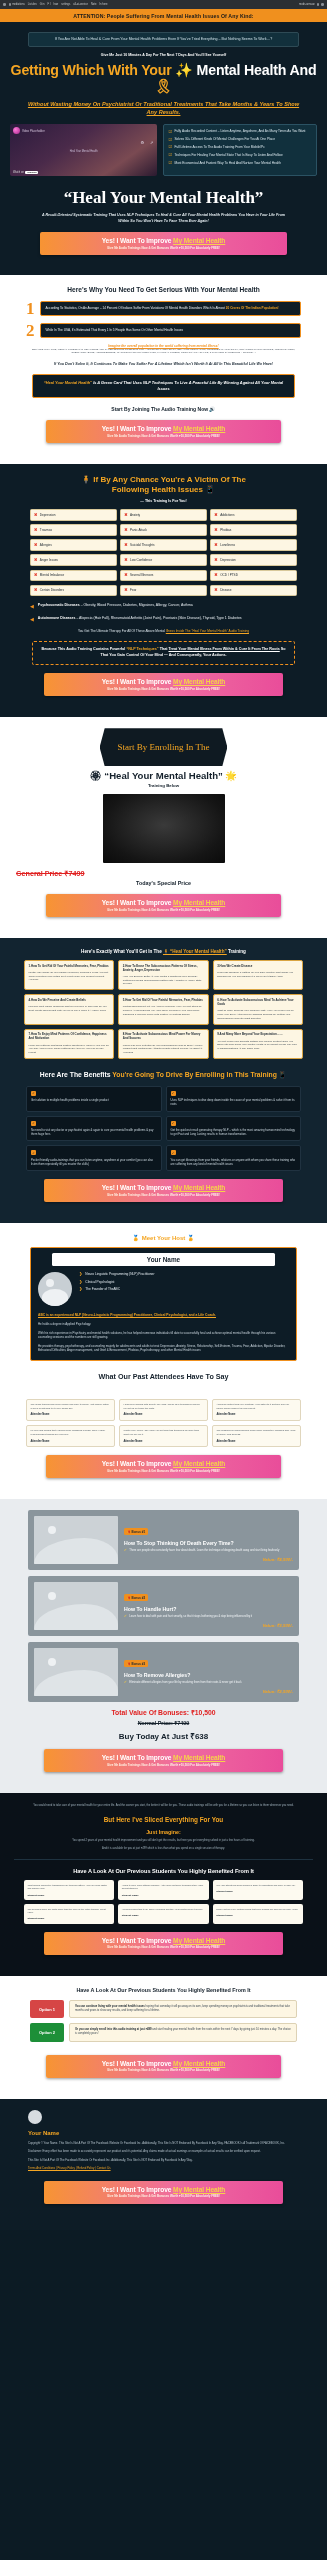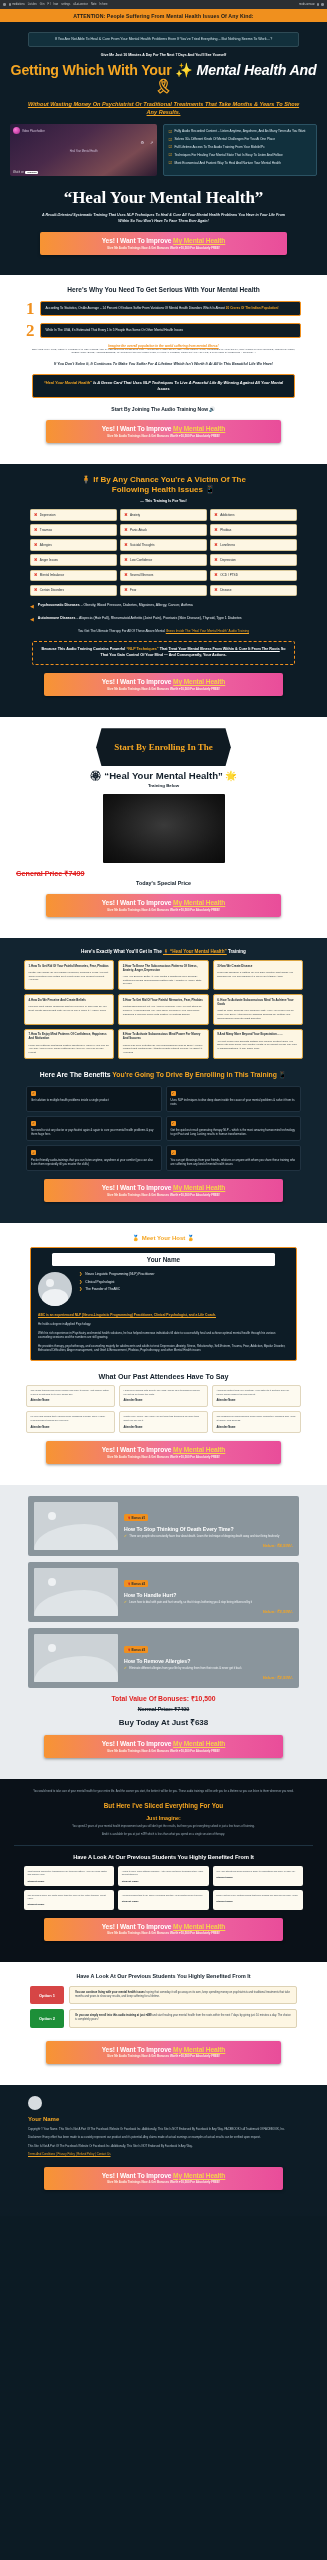--- a/index.html
+++ b/index.html
@@ -13,21 +13,21 @@
   .chrome .bm { font-size:2.6px; color:#c6c9cc; white-space:nowrap; display:flex; align-items:center; gap:1px; }
   .chrome .dot { width:2.6px; height:2.6px; border-radius:50%; background:#8b9096; display:inline-block; }
   .chrome-right { margin-left:auto; display:flex; gap:2px; align-items:center; font-size:2.6px; color:#c6c9cc; }
   
   .attn { background:#f0901e; color:#1a1a1a; text-align:center; font-size:5.2px; font-weight:bold; padding:3.5px 4px; letter-spacing:.1px; }
   
   .hero { background:#0d1c26; padding:6px 10px 10px; position:relative; }
   .subhead-box { border:.5px solid #2e4a55; background:#12303c; border-radius:2px; padding:4px 6px; text-align:center; font-size:3.6px; line-height:1.5; color:#cfe2ea; margin:4px 18px 6px; }
   .tagline { text-align:center; font-size:3.5px; font-weight:bold; color:#ffffff; margin-bottom:6px; }
   .h1 { text-align:center; font-size:14.2px; font-weight:bold; color:#f5a623; line-height:1.12; letter-spacing:-.2px; }
-  .h1 .wht { color:#ffffff;font-style:italic; }
+  .h1 .wht { color:#ffffff; }
   .sub-underline { text-align:center; font-size:5.6px; font-style:italic; font-weight:bold; color:#f5a623; text-decoration:underline; margin:6px 14px 0; line-height:1.35; }
   .hero-cols { display:flex; gap:6px; margin-top:8px; }
   .vidbox { width:49%; border-radius:2px; overflow:hidden; background:linear-gradient(145deg,#2b1b3d 0%,#4a2a4a 40%,#7a4a52 75%,#2a1a30 100%); position:relative; height:52px; }
   .vid-top { display:flex; align-items:center; gap:2px; padding:3px; }
   .vid-orb { width:7px; height:7px; border-radius:50%; background:radial-gradient(circle at 35% 35%,#ff7ad9,#a8268e); }
   .vid-label { font-size:2.8px; color:#d8c8e0; }
   .vid-icons { position:absolute; right:4px; top:16px; display:flex; gap:6px; }
   .vid-icons span { font-size:4px; color:#e8e0ee; }
   .vid-centerlbl { position:absolute; left:0; right:0; top:26px; text-align:center; font-size:2.6px; color:#cbbcd6; }
   .watch { position:absolute; left:3px; bottom:2px; font-size:2.6px; color:#ddd; display:flex; align-items:center; gap:1.5px; }
@@ -75,21 +75,21 @@
   .dis { display:flex; gap:4px; margin:7px 16px 0; align-items:flex-start; }
   .dis-ar { color:#f0901e; font-size:5px; line-height:1; margin-top:1px; }
   .dis-t { font-size:3.5px; line-height:1.5; color:#e9eff3; }
   .dis-t b { color:#ffffff; }
   .ult { text-align:center; font-size:3.2px; color:#dbe5eb; margin:7px 20px 0; line-height:1.6; }
   .ult u, .ult a { color:#f5a623; text-decoration:underline; }
   .nlp-card { margin:7px 18px 0; border:.6px dashed #f0901e; border-radius:2px; padding:5px 7px; text-align:center; font-size:3.7px; font-weight:bold; line-height:1.6; color:#ffffff; }
   .nlp-card u { text-decoration:underline; }
   .nlp-card .org { color:#f5a623; }
   
-  .ribbon { background:#0f1a22; color:#f5a623; font-family:"Liberation Serif", serif; font-weight:bold; font-size:9px; padding:14px 18px; display:inline-block; clip-path:polygon(4% 0,96% 0,100% 50%,96% 100%,4% 100%,0 50%); }
+  .ribbon { background:#0f1a22; color:#f5a623; font-family:"Liberation Serif", serif; font-weight:normal; font-size:9px; padding:14px 18px; display:inline-block; clip-path:polygon(4% 0,96% 0,100% 50%,96% 100%,4% 100%,0 50%); }
   .ribbon-row { text-align:center; }
   .enroll-h { text-align:center; font-size:9.6px; font-weight:bold; color:#14202b; margin:4px 0 2px; }
   .enroll-sub { text-align:center; font-size:4.4px; font-weight:bold; color:#14202b; }
   .player { margin:6px auto 0; width:122px; height:69px; background:radial-gradient(ellipse at 50% 45%,#3a3a3a 0%,#151515 70%,#0a0a0a 100%); border-radius:1px; }
   .genprice { text-align:left; font-size:7.2px; font-weight:bold; color:#e02020; text-decoration:line-through; margin-top:5px; }
   .todays { text-align:center; font-size:5.4px; font-weight:bold; color:#14202b; margin-top:2px; }
   .just { text-align:center; font-size:10.4px; font-weight:bold; color:#1d8f38; margin-top:2px; }
   
   .mods-h { text-align:center; font-size:4.6px; font-weight:bold; color:#ffffff; margin-bottom:6px; }
   .mods-h u { color:#f5a623; }
@@ -111,21 +111,21 @@
   .host-top { display:flex; gap:7px; align-items:flex-start; }
   .avatar { width:34px; height:34px; border-radius:50%; background:#c8cfd4; flex:0 0 auto; position:relative; overflow:hidden; }
   .avatar:after { content:""; position:absolute; left:4px; bottom:0; width:26px; height:17px; background:#eef1f3; border-radius:50% 50% 0 0; }
   .avatar:before { content:""; position:absolute; left:8px; top:7px; width:8px; height:8px; border-radius:50%; background:#eef1f3; }
   .hcred { display:flex; gap:3px; margin-bottom:3.5px; align-items:flex-start; }
   .hcred .ar { color:#f5a623; font-size:4px; line-height:1; }
   .hcred .t { font-size:3.2px; color:#e3ebf0; }
   .hbio-h { font-size:3.3px; font-weight:bold; color:#f5a623; line-height:1.5; margin-top:7px; text-decoration:underline; }
   .hbio { font-size:2.9px; color:#cdd9e1; line-height:1.55; margin-top:4px; }
   
-  .tst-h { text-align:center; font-size:7.2px; font-weight:bold; color:#14202b; margin-bottom:4px; }
+  .tst-h { text-align:center; font-size:7.2px; font-weight:bold; color:#14202b; margin-bottom:18px; }
   .tgrid { display:grid; grid-template-columns:repeat(3,1fr); gap:4px; margin:0 10px; }
   .tcard { background:#fdfaf0; border:.5px solid #e0d6bd; border-radius:2px; padding:3.5px; }
   .tq { font-size:2.4px; color:#45525d; line-height:1.5; }
   .tn { font-size:2.6px; font-weight:bold; color:#1b2630; margin-top:3px; }
   
   .bonus { display:flex; gap:6px; background:#8a959c; border-radius:2px; padding:6px; margin:0 14px 6px; align-items:center; }
   .bimg { width:84px; height:48px; background:#ccd2d6; border-radius:1px; position:relative; overflow:hidden; flex:0 0 auto; }
   .bimg:after { content:""; position:absolute; left:0; bottom:0; width:100%; height:26px; background:#dfe4e7; border-radius:60% 40% 0 0 / 100% 80% 0 0; }
   .bimg:before { content:""; position:absolute; left:14px; top:10px; width:8px; height:8px; border-radius:50%; background:#eef1f3; }
   .binfo { flex:1; }

